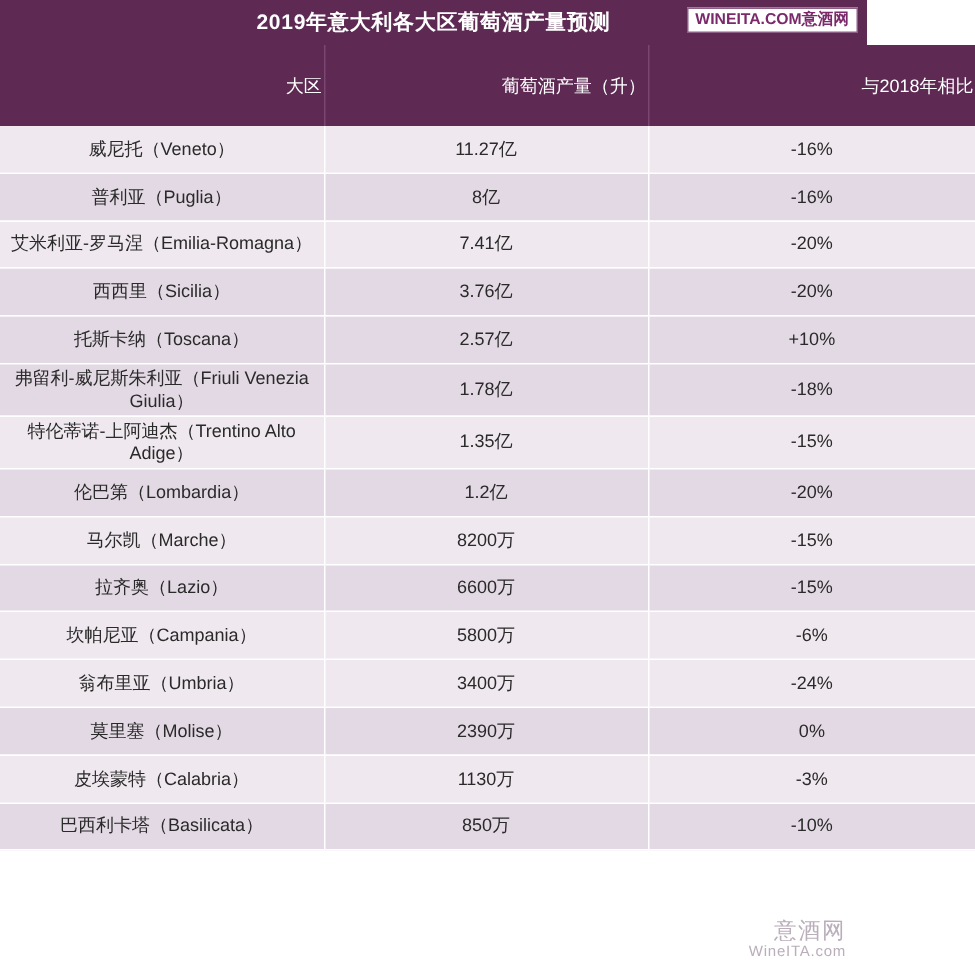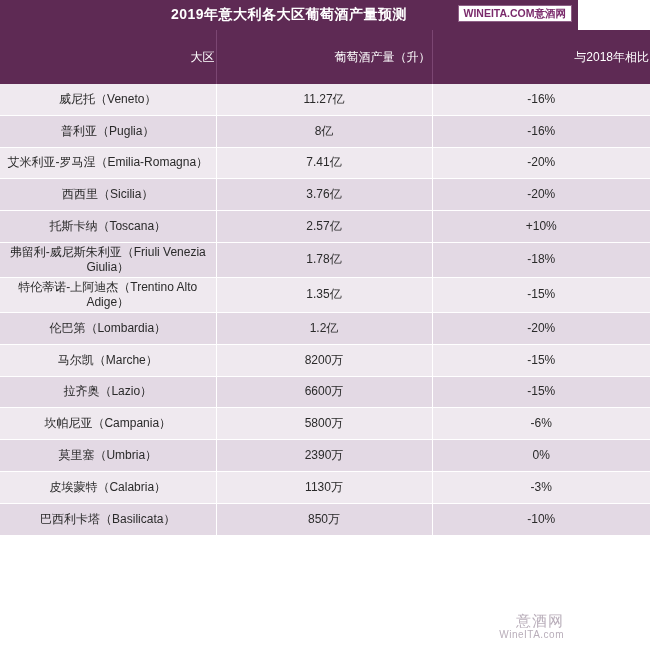--- a/index.html
+++ b/index.html
@@ -194,22 +194,27 @@
         <tr class="even">
           <td class="region">拉齐奥（Lazio）</td>
           <td class="value">6600万</td>
           <td class="change">-15%</td>
         </tr>
         <tr class="odd">
           <td class="region">坎帕尼亚（Campania）</td>
           <td class="value">5800万</td>
           <td class="change">-6%</td>
         </tr>
-        <tr class="even">
-          <td class="region">莫里塞（Umbria）</td>
+        <tr class="odd">
+          <td class="region">翁布里亚（Umbria）</td>
+          <td class="value">3400万</td>
+          <td class="change">-24%</td>
+        </tr>
+        <tr class="even">
+          <td class="region">莫里塞（Molise）</td>
           <td class="value">2390万</td>
           <td class="change">0%</td>
         </tr>
         <tr class="odd">
           <td class="region">皮埃蒙特（Calabria）</td>
           <td class="value">1130万</td>
           <td class="change">-3%</td>
         </tr>
         <tr class="even">
           <td class="region">巴西利卡塔（Basilicata）</td>

